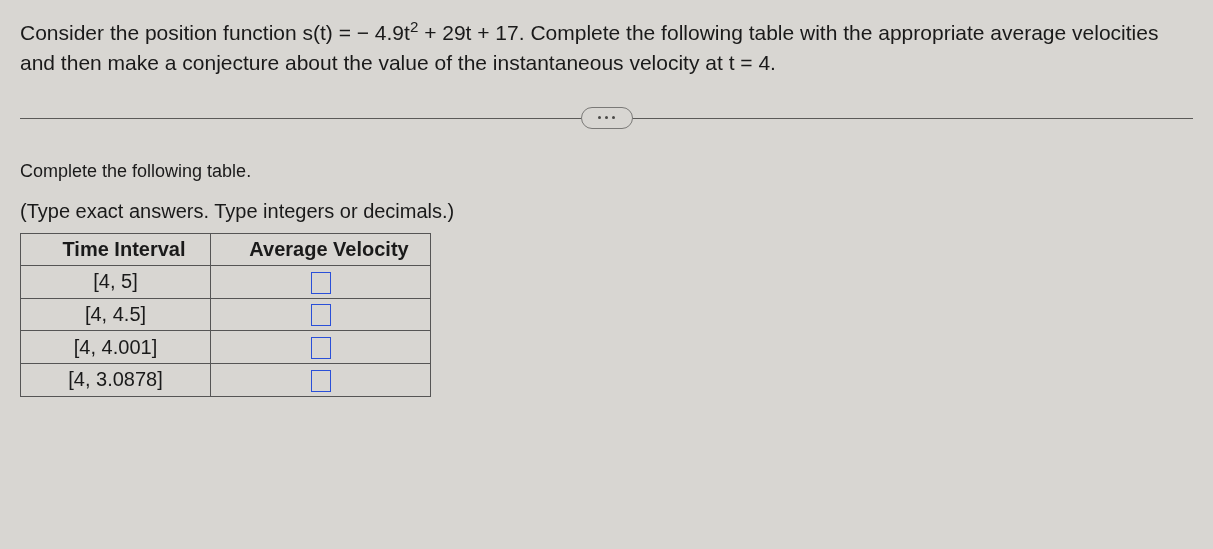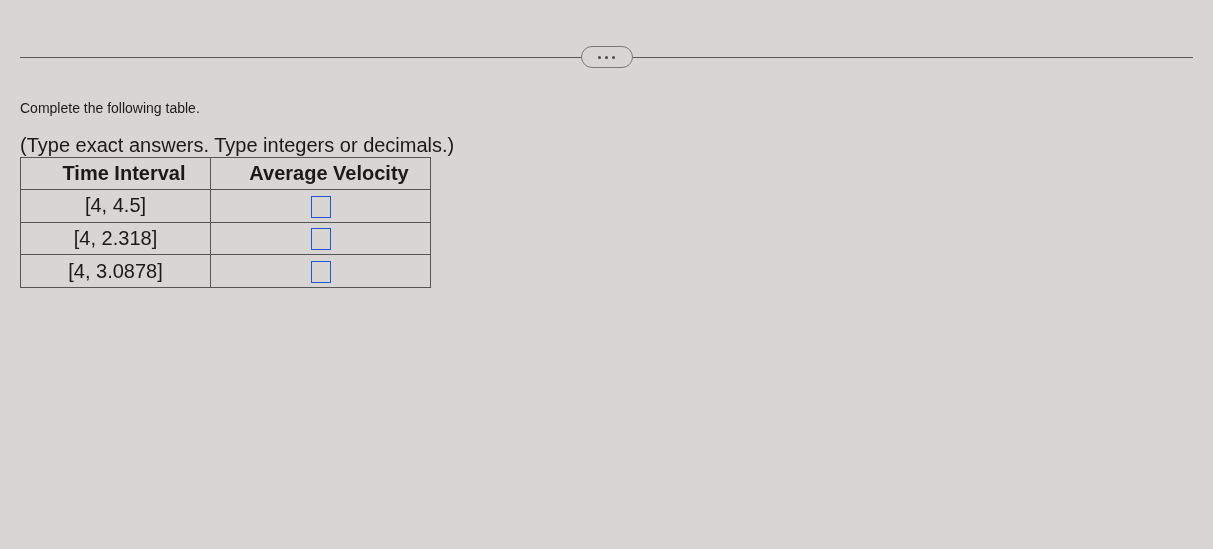--- a/index.html
+++ b/index.html
@@ -49,26 +49,26 @@
     gap: 4px;
     cursor: pointer;
   }
   .ellipsis-pill .dot {
     width: 3px;
     height: 3px;
     background: #4a4947;
     border-radius: 50%;
   }
   .instruction {
-    font-size: 14px;
+    font-size: 18px;
     margin-bottom: 18px;
   }
   .hint {
     font-size: 20px;
-    margin-bottom: 0;
+    margin-bottom: 10px;
   }
   table.avg-vel {
     border-collapse: collapse;
     font-size: 20px;
   }
   table.avg-vel th, table.avg-vel td {
     border: 1px solid #555;
     padding: 4px 10px;
     text-align: center;
     background: #d8d6d2;
@@ -86,20 +86,23 @@
     border: 1.5px solid #2a4fd8;
     background: transparent;
     vertical-align: middle;
   }
   sup { font-size: 0.72em; vertical-align: super; line-height: 0; }
 </style>
 </head>
 <body>
 
 <div class="page">
+  <div class="problem-text">
+    Consider the position function s(t) = − 4.9t<sup>2</sup> + 29t + 17. Complete the following table with the appropriate average velocities and then make a conjecture about the value of the instantaneous velocity at t = 4.
+  </div>
 
   <div class="divider-wrap">
     <div class="divider-line"></div>
     <div class="ellipsis-pill">
       <span class="dot"></span>
       <span class="dot"></span>
       <span class="dot"></span>
     </div>
   </div>
 
@@ -108,25 +111,29 @@
 
   <table class="avg-vel">
     <thead>
       <tr>
         <th class="col-interval">Time Interval</th>
         <th class="col-vel">Average Velocity</th>
       </tr>
     </thead>
     <tbody>
       <tr>
+        <td>[4, 5]</td>
+        <td><span class="input-box"></span></td>
+      </tr>
+      <tr>
         <td>[4, 4.5]</td>
         <td><span class="input-box"></span></td>
       </tr>
       <tr>
-        <td>[4, 2.318]</td>
+        <td>[4, 4.001]</td>
         <td><span class="input-box"></span></td>
       </tr>
       <tr>
         <td>[4, 3.0878]</td>
         <td><span class="input-box"></span></td>
       </tr>
     </tbody>
   </table>
 </div>
 

